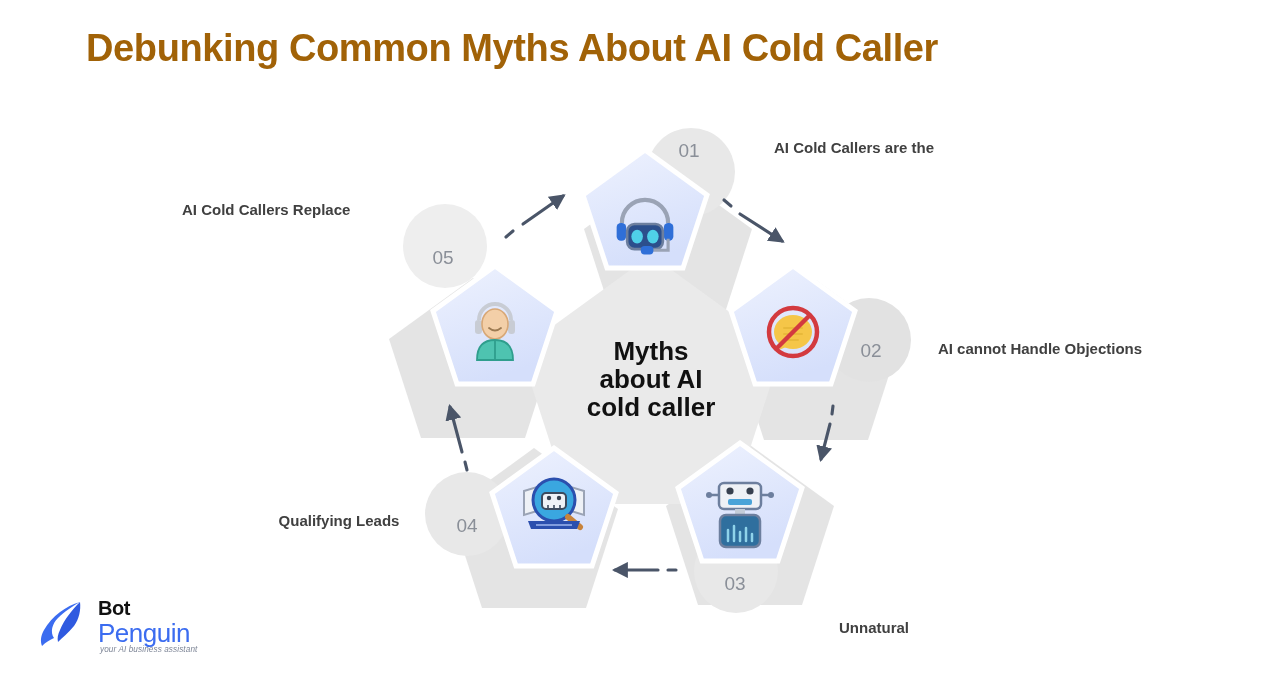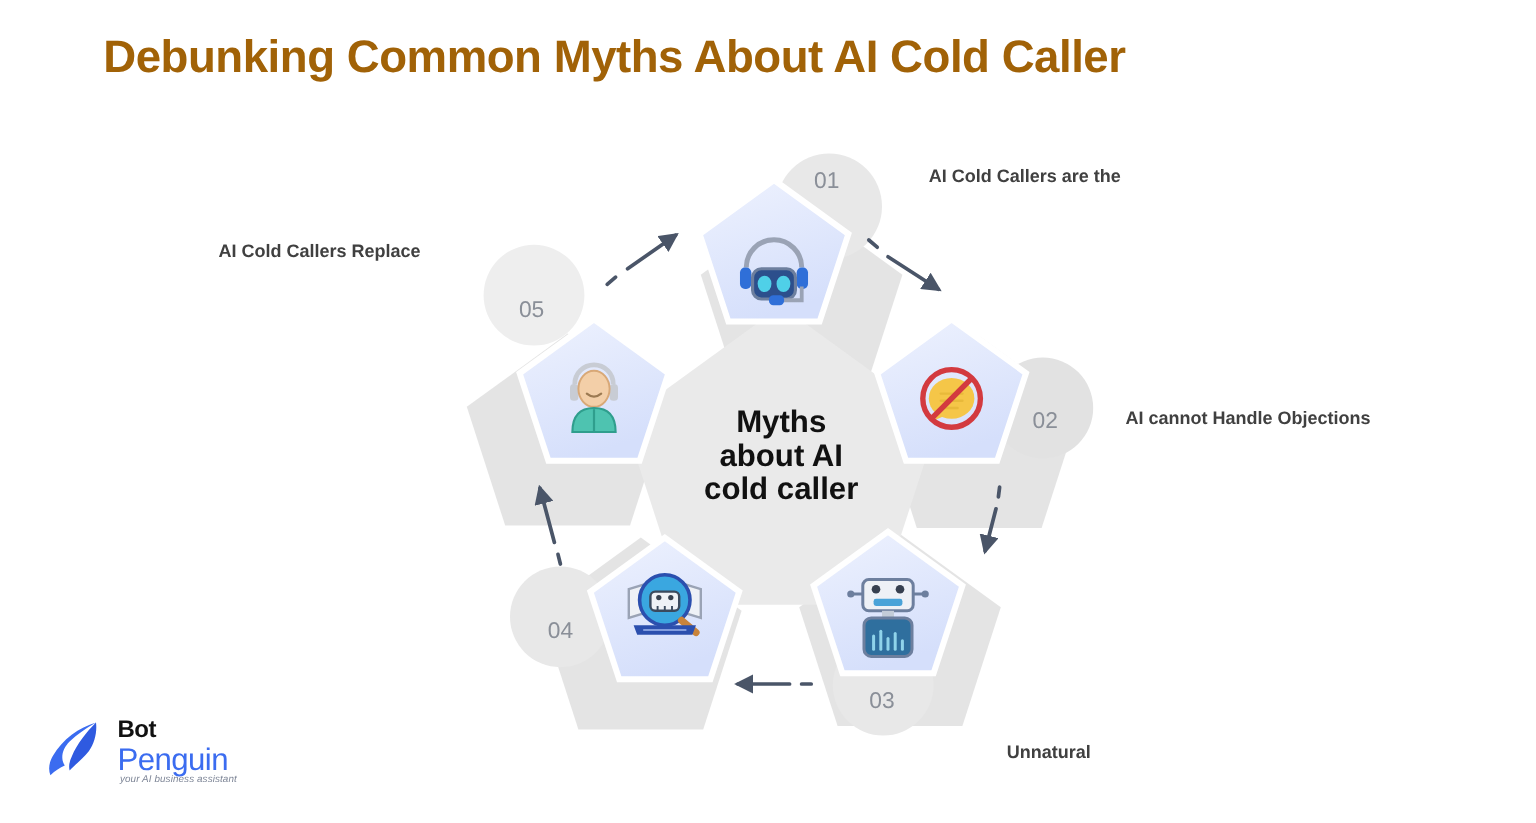--- a/index.html
+++ b/index.html
@@ -256,20 +256,21 @@
 <div class="callout c01">
   <div>AI Cold Callers are the</div>
 </div>
 <div class="callout c02">
   <div>AI cannot Handle Objections</div>
 </div>
 <div class="callout c03">
   <div>Unnatural</div>
 </div>
 <div class="callout c04">
+  <div>Qualifying Leads</div>
 </div>
 <div class="callout c05">
   <div>AI Cold Callers Replace</div>
 </div>
 
 <div id="logo">
   <svg class="logo-mark" viewBox="0 0 56 48">
     <path d="M44 2 C30 6 16 16 8 30 C5 35 4 41 6 46 C10 42 14 40 18 38 C14 32 16 24 22 18 C28 12 37 6 44 2 Z" fill="#3b6cf0"></path>
     <path d="M44 2 C36 10 28 20 24 30 C22 34 21 38 22 42 C26 38 32 33 38 26 C43 19 45 10 44 2 Z" fill="#2f5ae0"></path>
   </svg>

